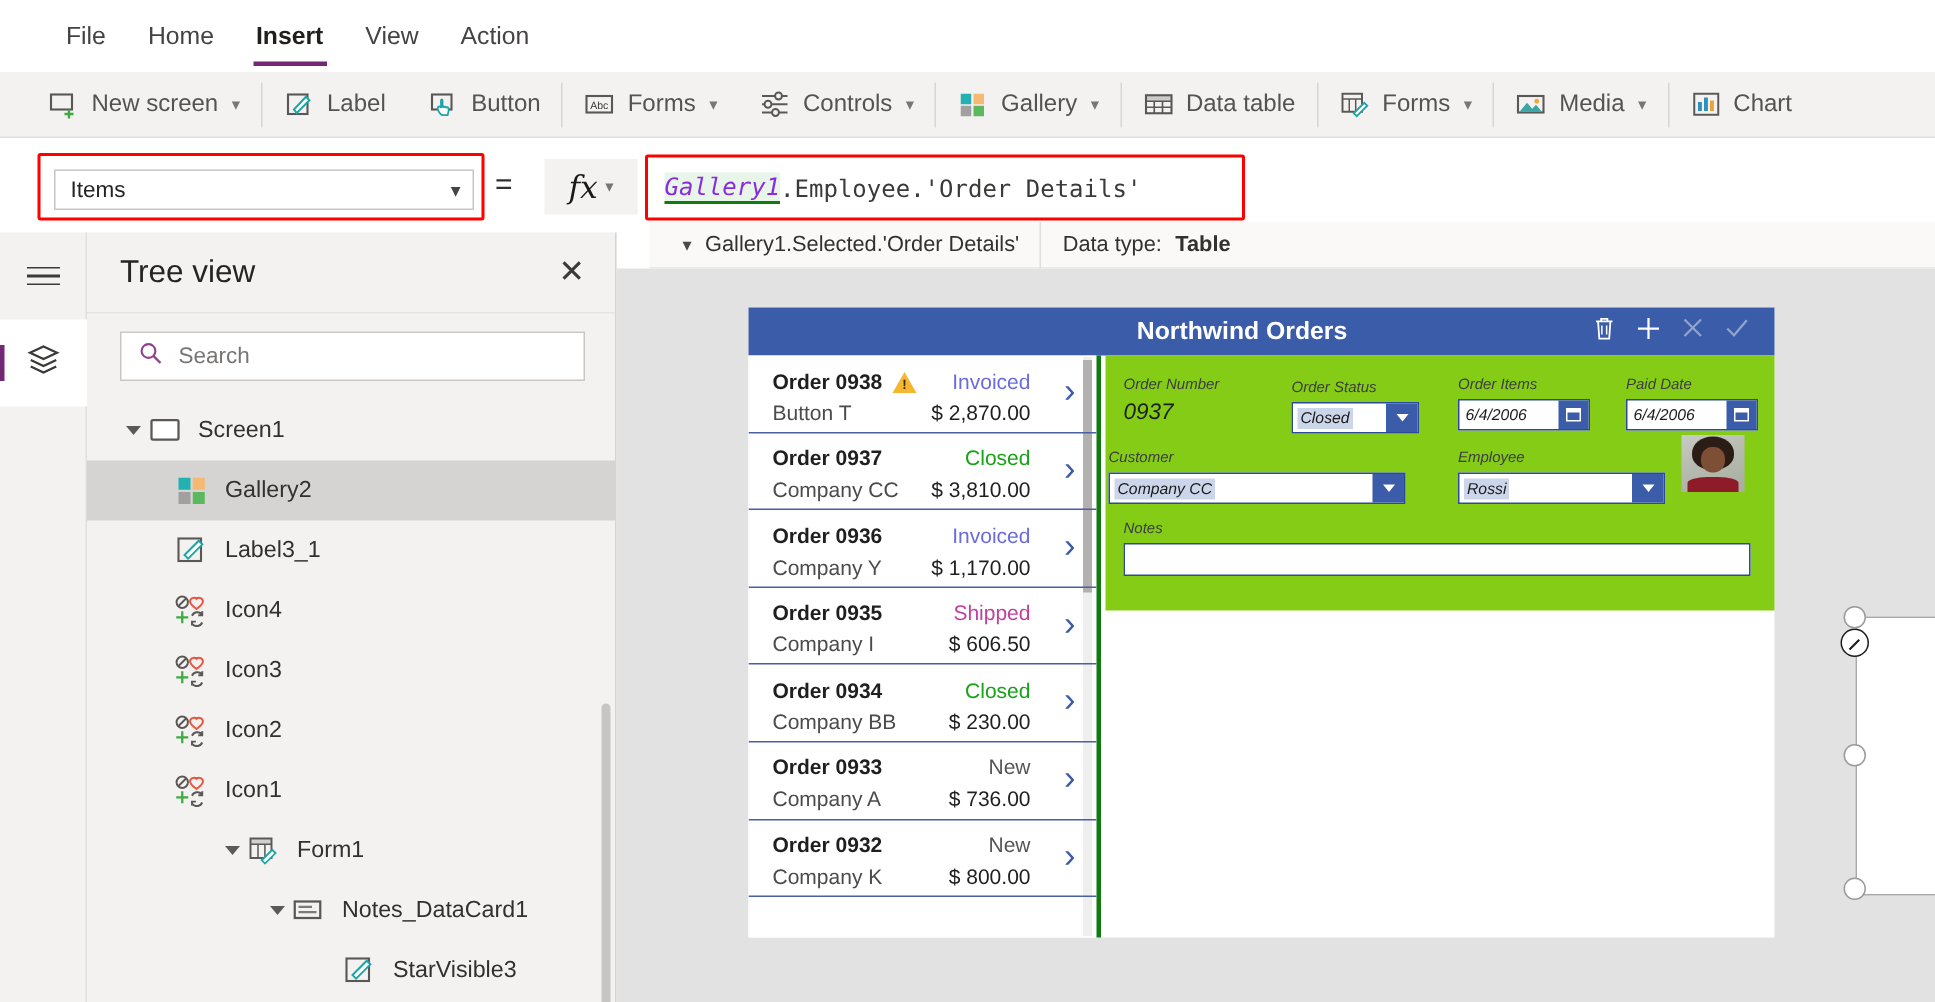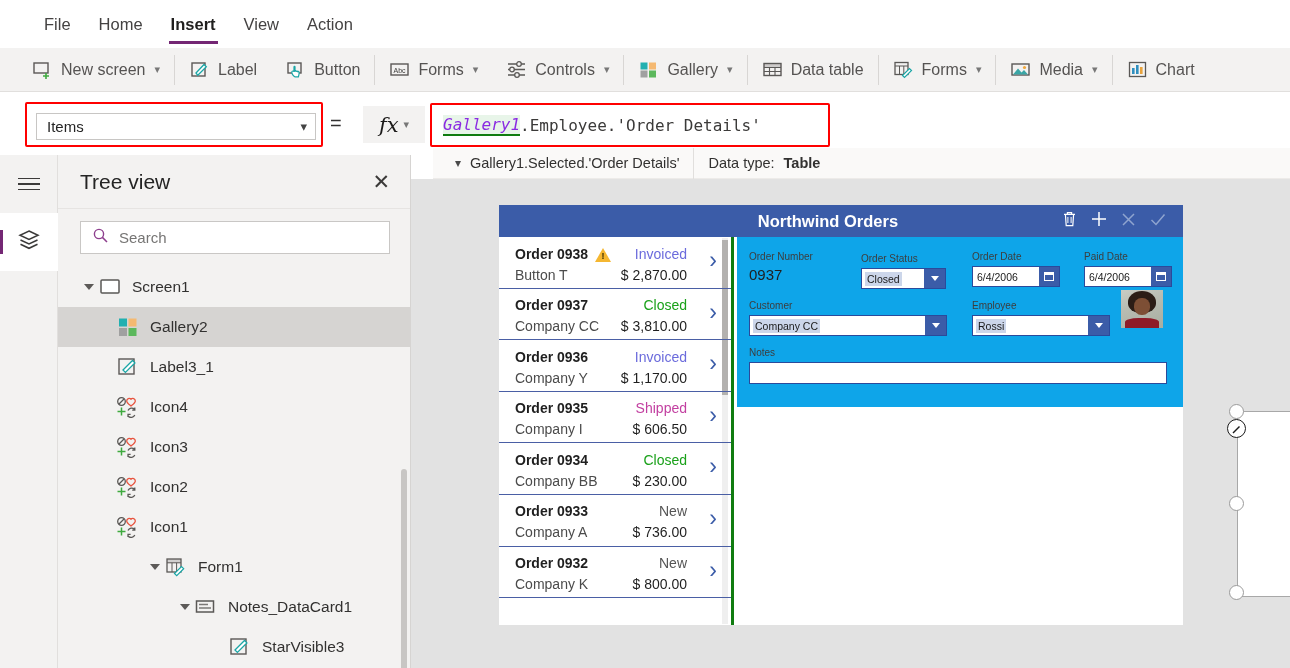--- a/index.html
+++ b/index.html
@@ -219,21 +219,22 @@
     background: #efefef;
   }
   .gal-green {
     position: absolute; left: 232px; top: 32px; width: 3px; bottom: 0;
     background: #107c10;
   }
 
   
   .detail {
     position: absolute; left: 238px; top: 32px; right: 0; height: 170px;
-    background: #0ea5e9;
+    background: #84cc16;
+    font-style: italic;
   }
   .fld { position: absolute; }
   .fld-lbl { font-size: 10px; color: #3d3d3d; margin-bottom: 4px; }
   .fld-val-plain { font-size: 15px; color: #1f1f1f; }
   .ddl {
     height: 21px; border: 1.5px solid #2b4a9b; background: #fff;
     display: flex; align-items: center; position: relative;
   }
   .ddl .txt {
     font-size: 10.5px; color: #1b1b1b; background: #ccd6ea;
@@ -780,40 +781,40 @@
 
         <div class="fld" style="left:124px; top:16px; width:85px">
           <div class="fld-lbl">Order Status</div>
           <div class="ddl">
             <span class="txt">Closed</span>
             <span class="btn"></span>
           </div>
         </div>
 
         <div class="fld" style="left:235px; top:14px; width:88px">
-          <div class="fld-lbl">Order Date</div>
+          <div class="fld-lbl">Order Items</div>
           <div class="dtp">
             <span class="txt">6/4/2006</span>
             <span class="btn">
                 <span class="cal-glyph"></span>
               </span>
           </div>
         </div>
 
         <div class="fld" style="left:347px; top:14px; width:88px">
           <div class="fld-lbl">Paid Date</div>
           <div class="dtp">
             <span class="txt">6/4/2006</span>
             <span class="btn">
                 <span class="cal-glyph"></span>
               </span>
           </div>
         </div>
 
-        <div class="fld" style="left:12px; top:63px; width:198px">
+        <div class="fld" style="left:2px; top:63px; width:198px">
           <div class="fld-lbl">Customer</div>
           <div class="ddl">
             <span class="txt">Company CC</span>
             <span class="btn"></span>
           </div>
         </div>
 
         <div class="fld" style="left:235px; top:63px; width:138px">
           <div class="fld-lbl">Employee</div>
           <div class="ddl">

